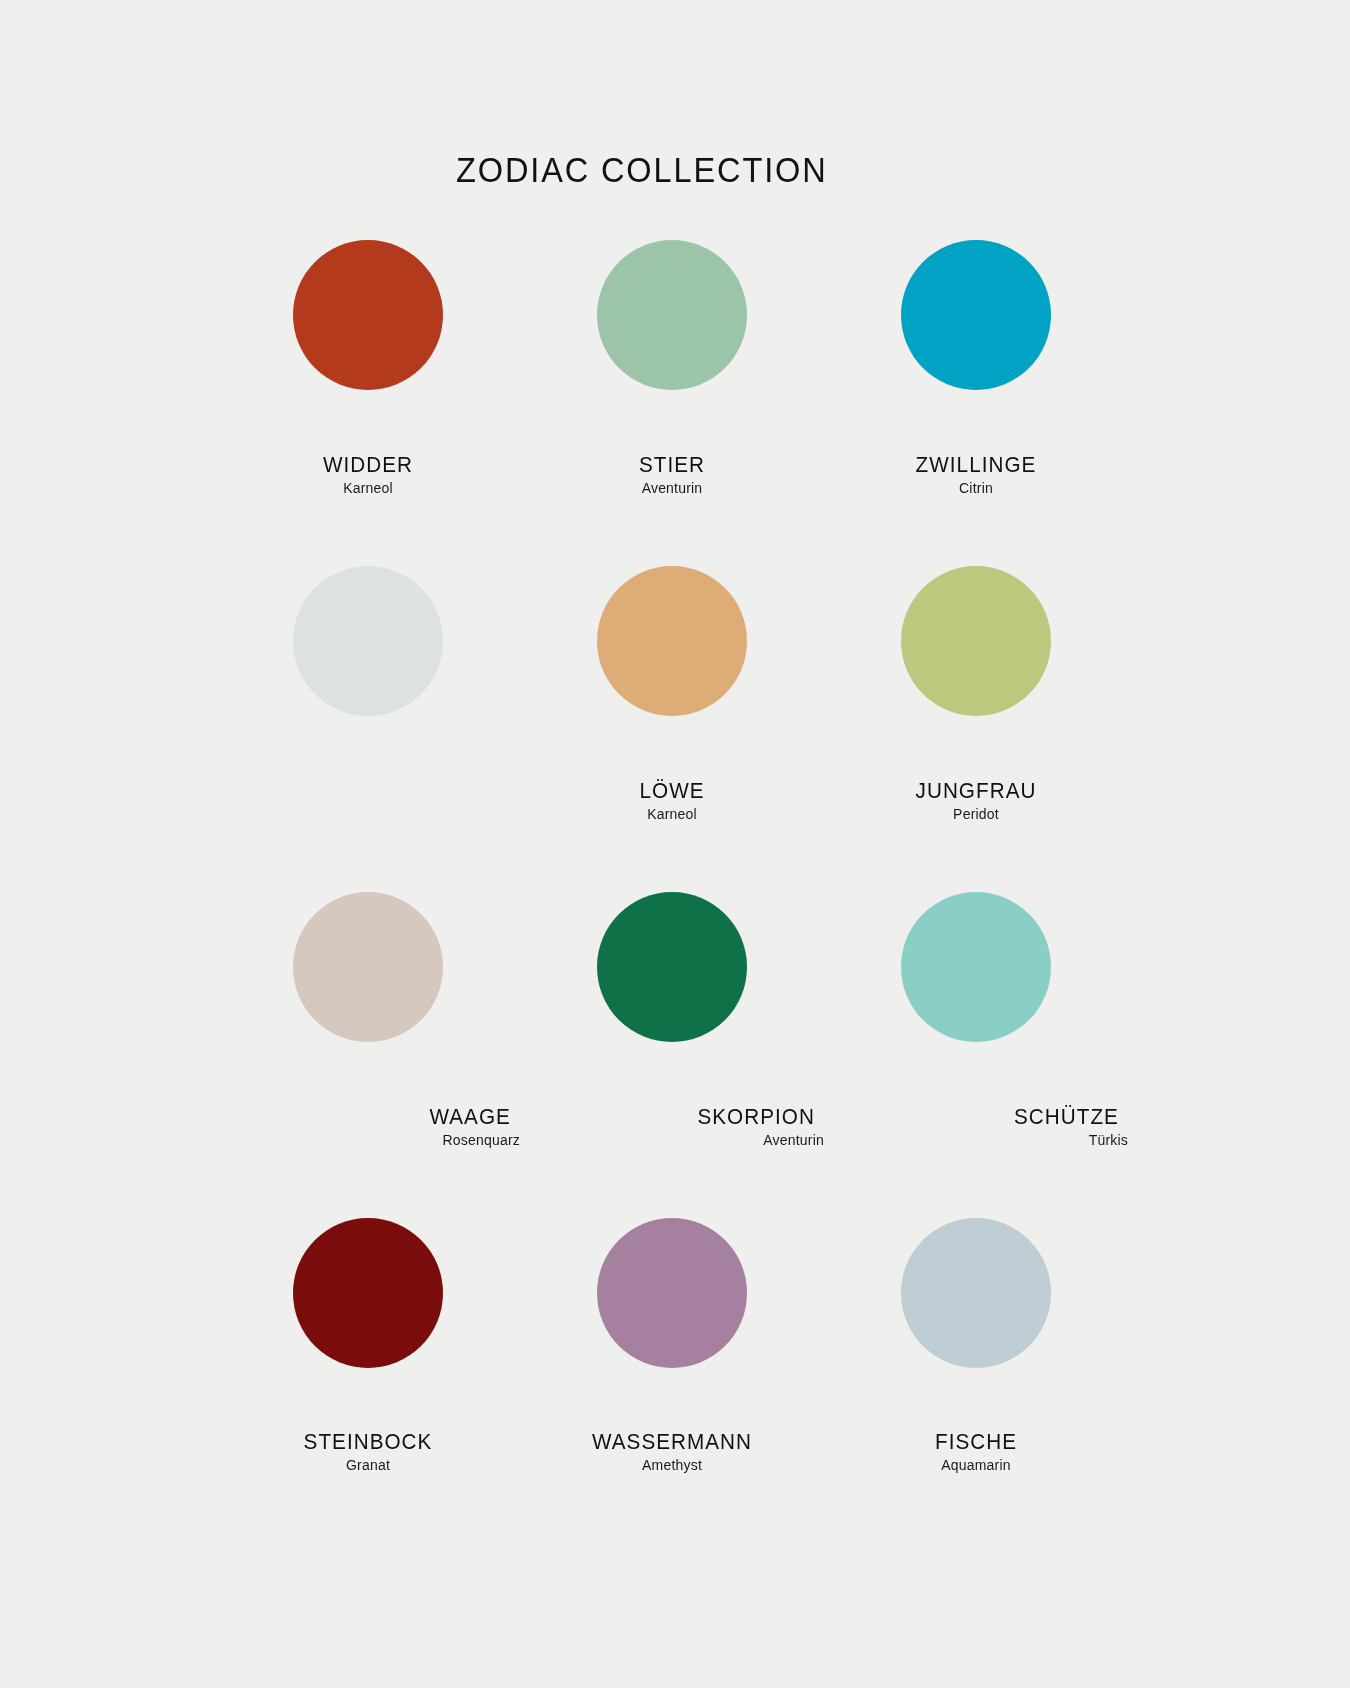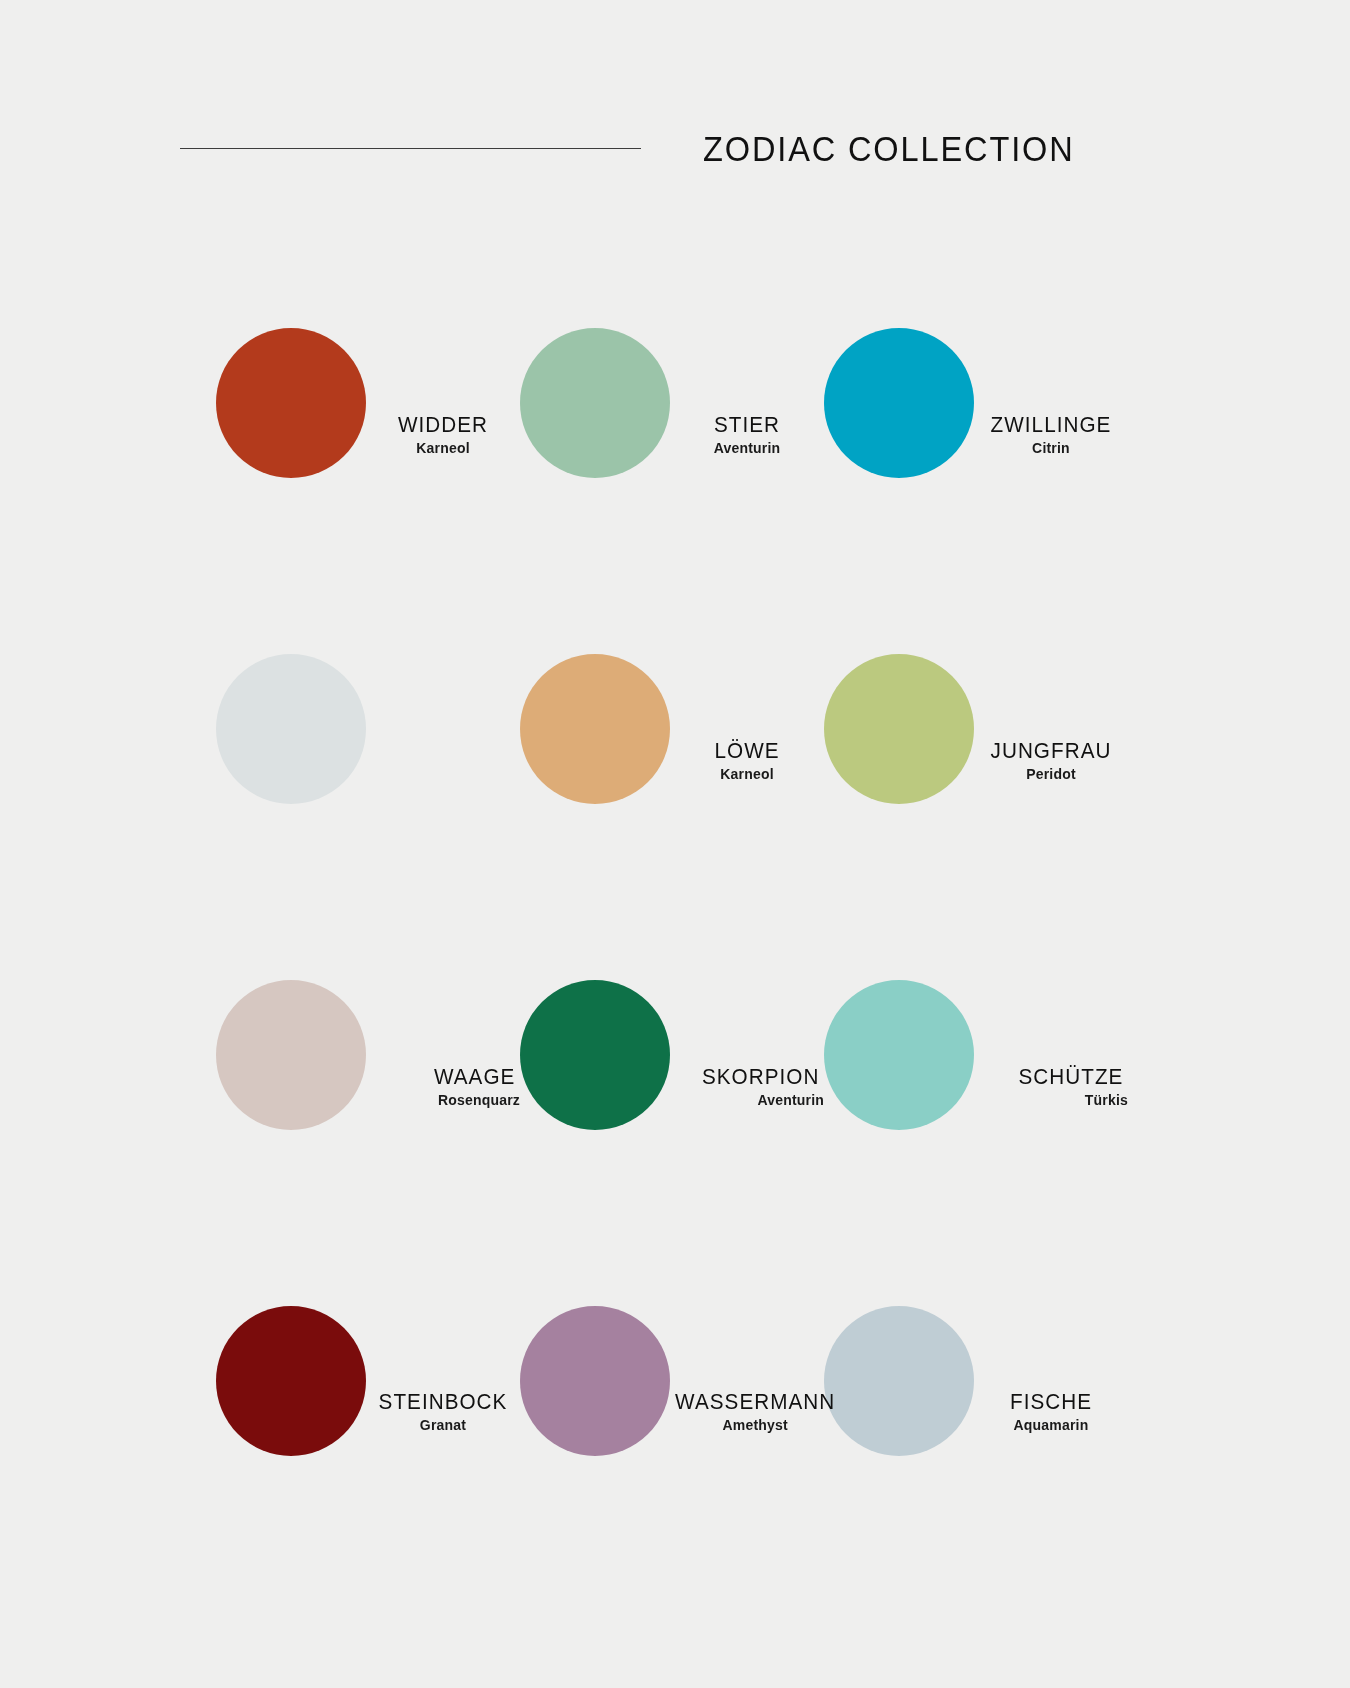--- a/index.html
+++ b/index.html
@@ -24,20 +24,21 @@
   .header {
     position: absolute;
     left: 180px;
     top: 118px;
     width: 895px;
     height: 60px;
     display: flex;
     align-items: center;
     justify-content: flex-start;
     gap: 34px;
+    flex-direction: column;
   }
 
   .header-rule {
     flex: 1 1 auto;
     height: 1px;
     background: #3C3C3C;
     min-width: 40px;
   }
 
   .header-title {
@@ -58,20 +59,21 @@
     left: 216px;
     top: 240px;
     width: 912px;
     display: grid;
     grid-template-columns: repeat(3, 304px);
     grid-template-rows: repeat(4, 326px);
   }
 
   .swatch {
     display: flex;
+    flex-direction: column;
     align-items: center;
   }
 
   .swatch-dot {
     width: 150px;
     height: 150px;
     border-radius: 50%;
     flex: 0 0 auto;
   }
 
@@ -87,21 +89,21 @@
     letter-spacing: 1.1px;
     color: #111111;
     line-height: 1.05;
     white-space: nowrap;
     transform: scaleX(0.94);
   }
 
   .swatch-stone {
     margin-top: 5px;
     font-size: 14px;
-    font-weight: 700;
+    font-weight: 400;
     letter-spacing: 0.2px;
     color: #1A1A1A;
     line-height: 1.1;
     white-space: nowrap;
   }
 
   
   .grid .swatch:nth-child(n+4):nth-child(-n+6) .swatch-text { margin-top: 63px; }
   .grid .swatch:nth-child(n+7):nth-child(-n+9) .swatch-text { margin-top: 63px; text-align: right; }
   .grid .swatch:nth-child(n+10) .swatch-text { margin-top: 62px; }

